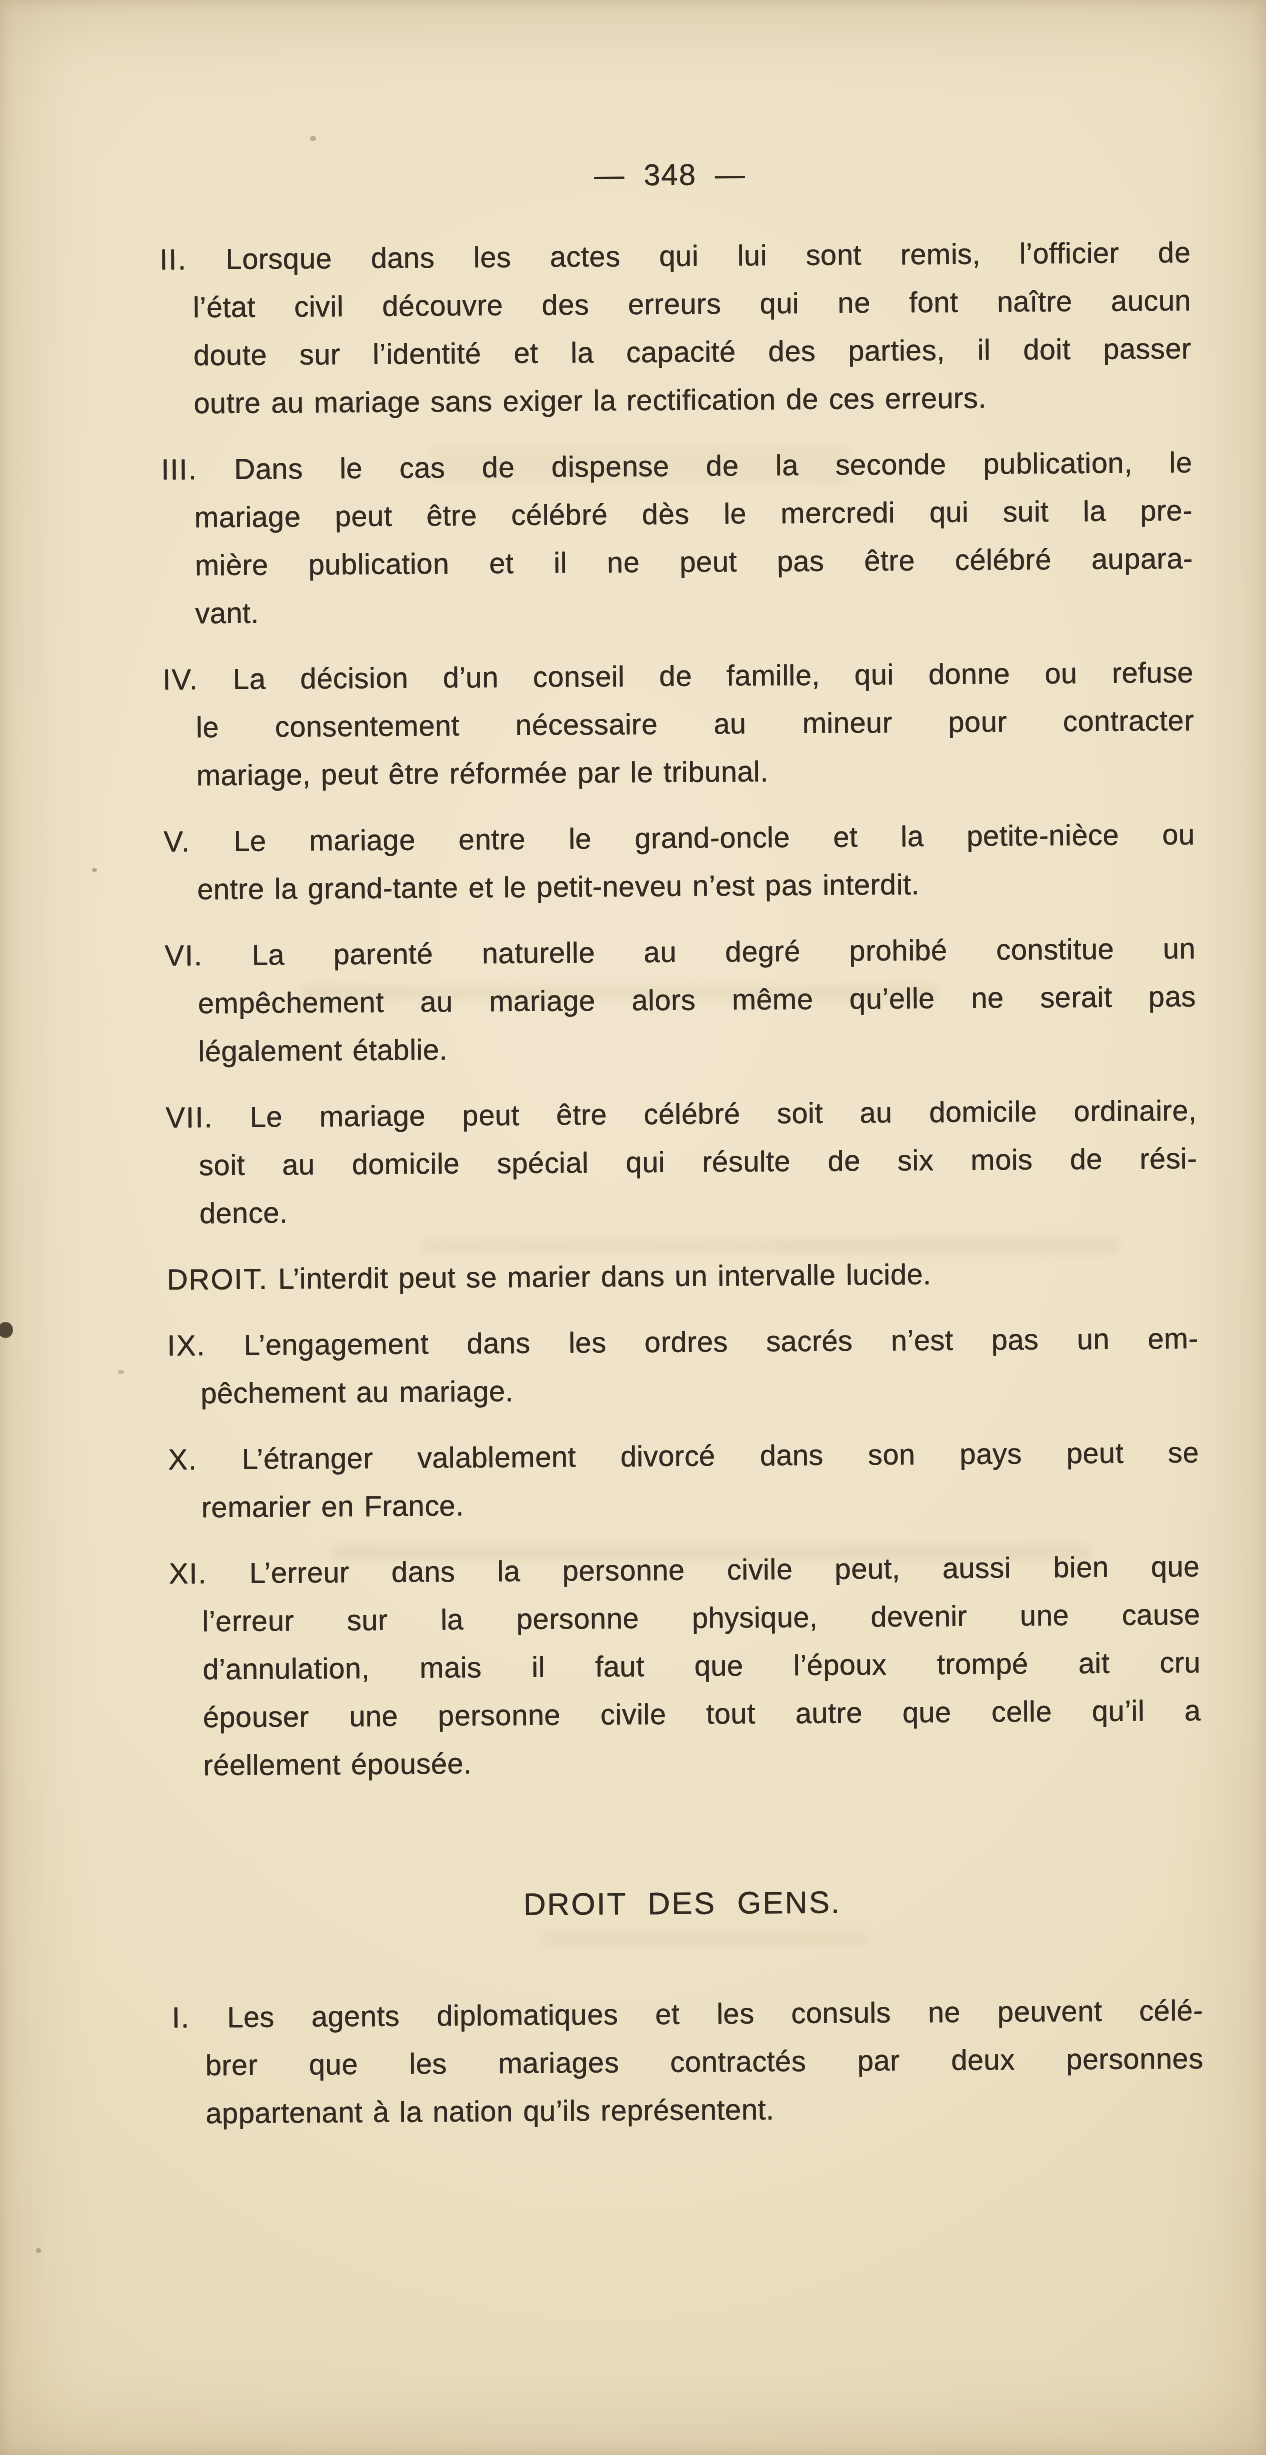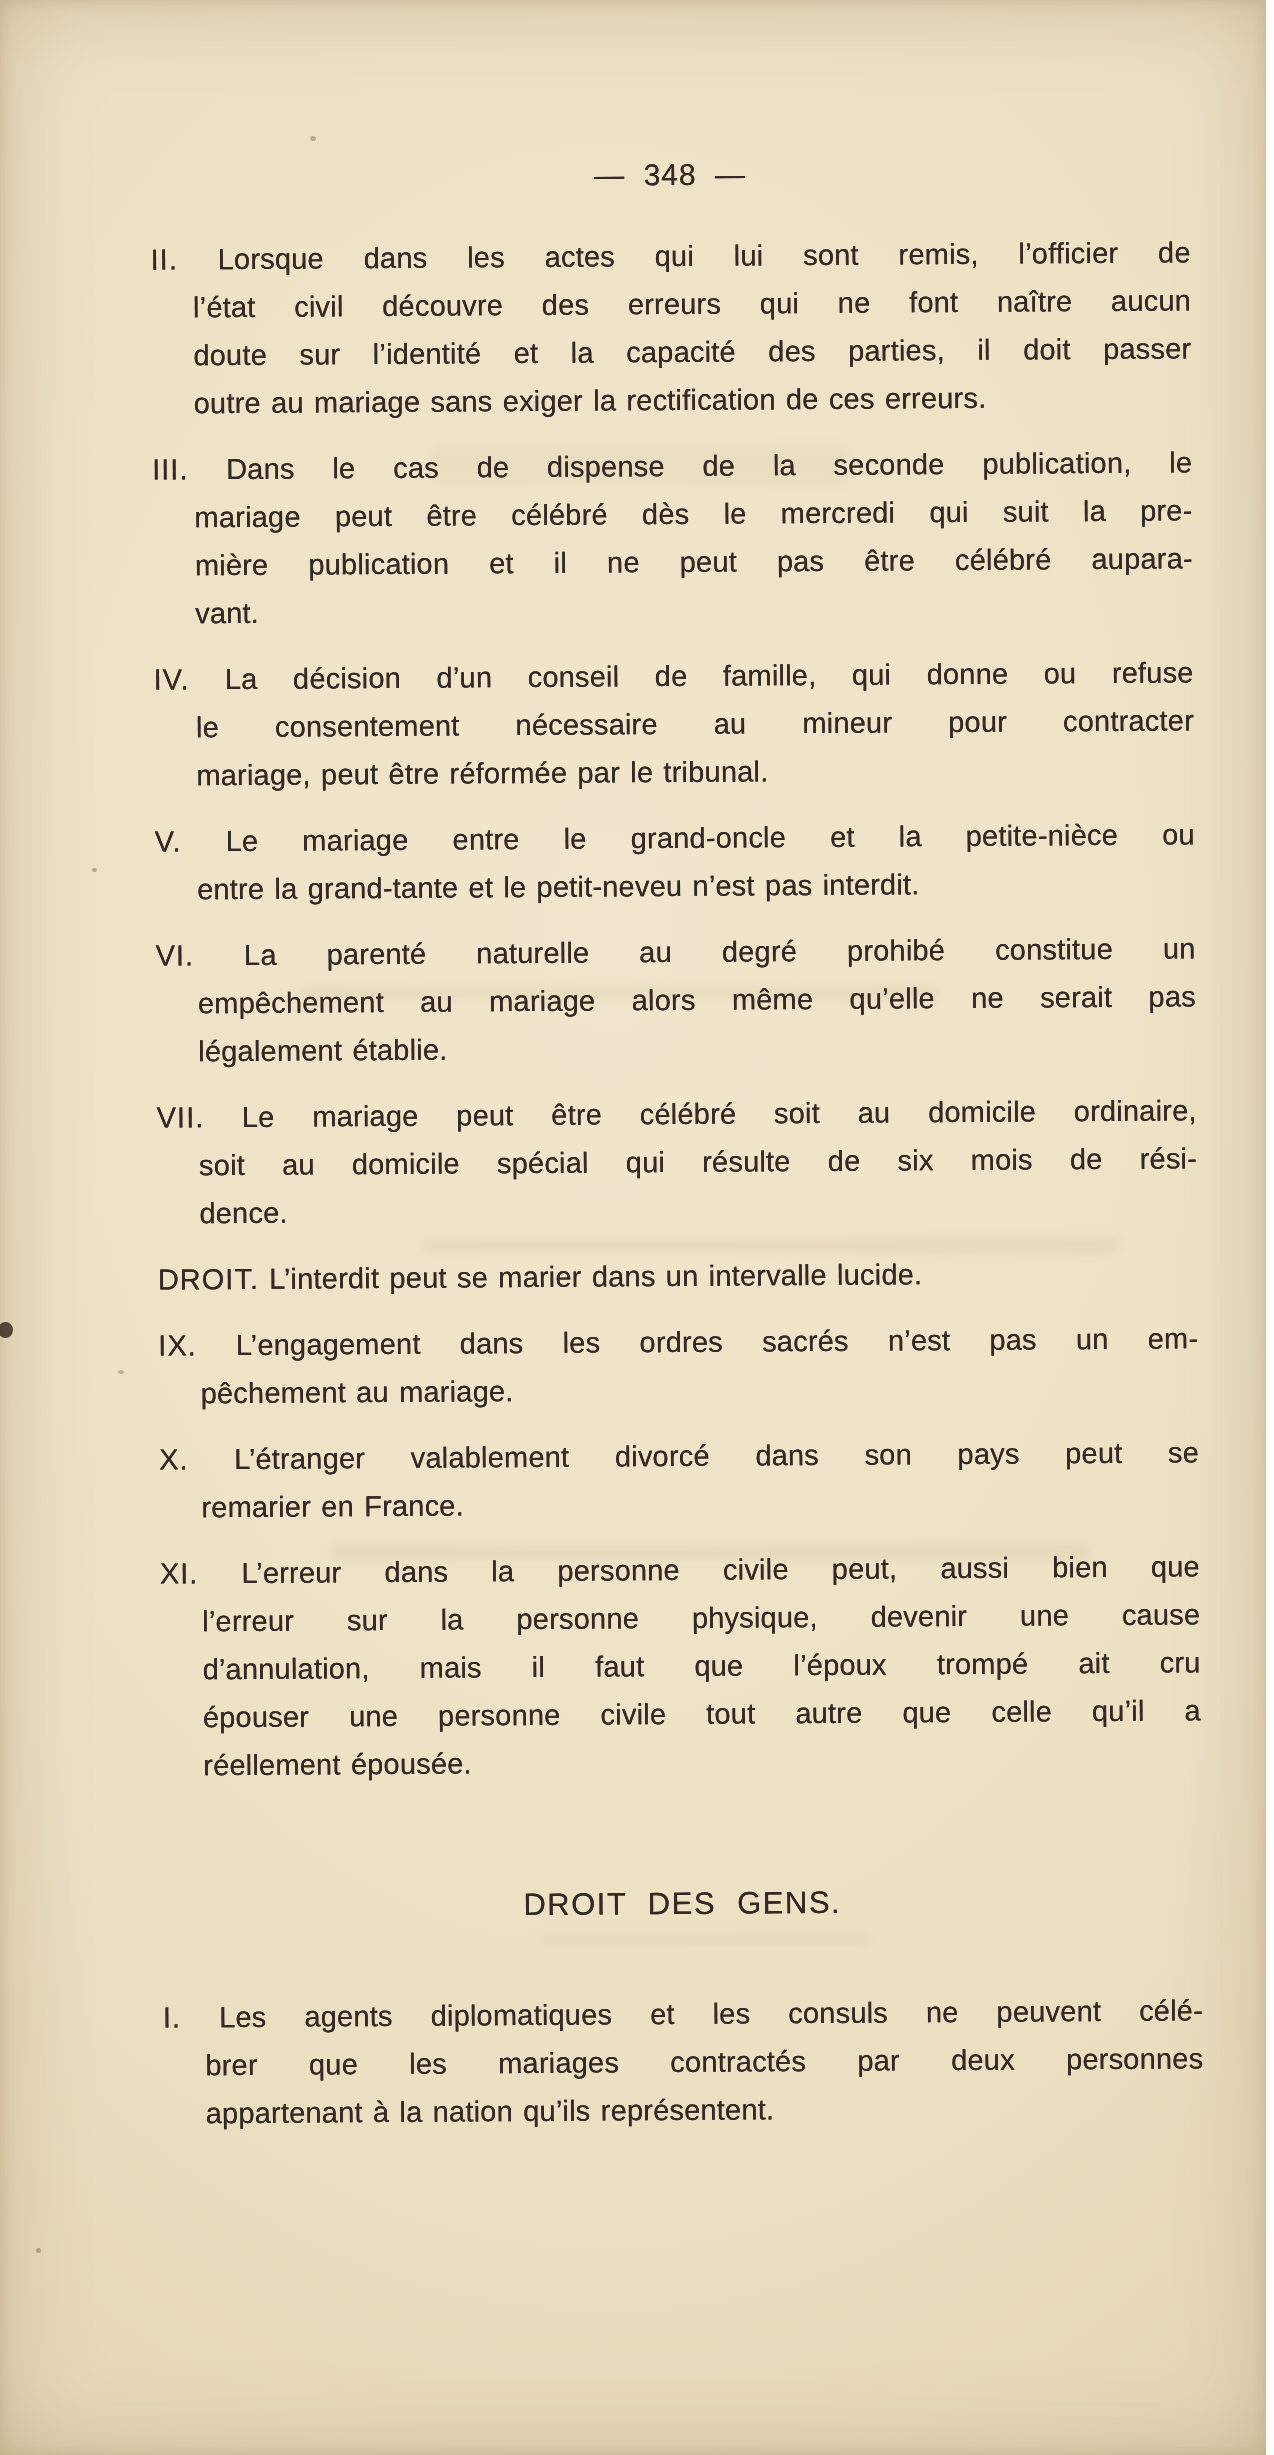--- a/index.html
+++ b/index.html
@@ -50,21 +50,21 @@
     word-spacing: 2px;
     text-shadow: 0 0 0.5px currentColor;
   }
   .item.first-item { margin-top: 0; }
   .line {
     text-align: justify;
     text-align-last: justify;
   }
   .line.first { text-indent: -42px; }
   .line.last { text-align-last: left; }
-  .numeral { letter-spacing: 1px; }
+  .numeral { letter-spacing: 1px; margin-left: 9px; }
   .section-heading {
     text-align: center;
     font-size: 31px;
     line-height: 44px;
     letter-spacing: 1.5px;
     word-spacing: 11px;
     margin-top: 96px;
     margin-bottom: 64px;
     text-shadow: 0 0 0.6px currentColor;
   }

